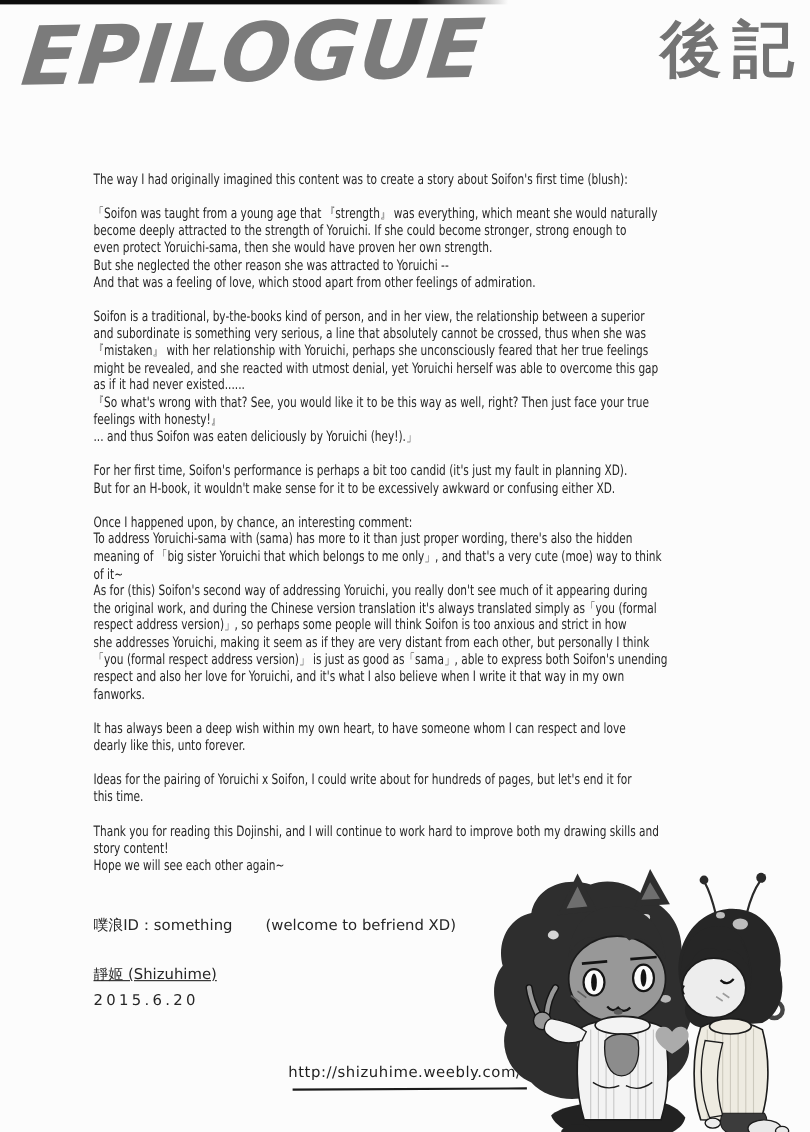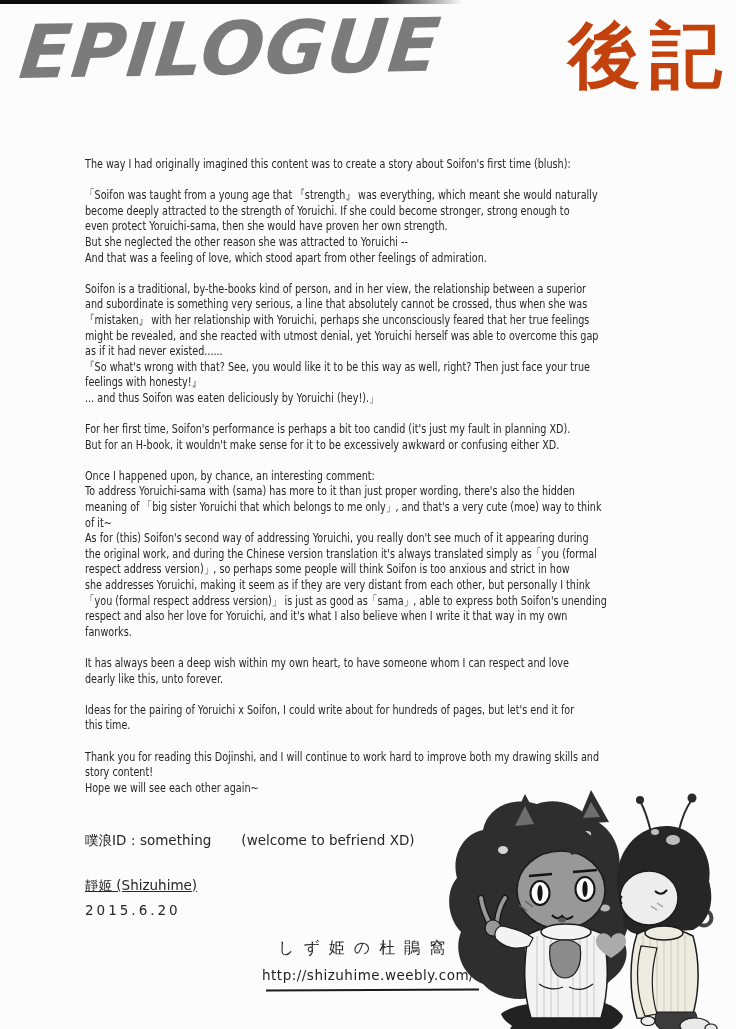--- a/index.html
+++ b/index.html
@@ -5,22 +5,22 @@
   html,body{margin:0;padding:0;}
   body{width:736px;height:1029px;background:#fcfcfc;font-family:"DejaVu Sans",sans-serif;}
   .page{position:relative;width:736px;height:1029px;background:#fcfcfc;overflow:hidden;color:#232323;}
 
   .top-rule{position:absolute;left:0;top:0;width:462px;height:4px;
     background:linear-gradient(to right,#0d0d0d 0%,#0d0d0d 82%,rgba(13,13,13,0) 100%);}
 
   .title-en{position:absolute;left:16px;top:12px;font-size:74px;line-height:1.1;
     font-weight:bold;font-style:italic;color:#7b7b7b;letter-spacing:1px;
     transform:skewX(-7deg) rotate(-1deg);transform-origin:0 100%;white-space:nowrap;}
-  .title-zh{position:absolute;right:4px;top:12px;font-size:72px;line-height:1.2;
-    font-weight:bold;color:#c2410c;letter-spacing:10px;white-space:nowrap;}
+  .title-zh{position:absolute;right:4px;top:12px;font-size:56px;line-height:1.2;
+    font-weight:bold;color:#737373;letter-spacing:10px;white-space:nowrap;}
 
   .text-block{position:absolute;left:85px;top:156px;width:790px;
     font-size:13px;line-height:15.6px;color:#262626;
     transform:scaleX(0.74);transform-origin:0 0;}
   .para{margin:0 0 15.6px 0;white-space:pre;}
 
   .plurk-line{position:absolute;left:85px;top:832px;font-size:13.5px;color:#262626;white-space:nowrap;}
   .plurk-note{margin-left:30px;text-align:right;}
   .author{position:absolute;left:85px;top:877px;font-size:13.5px;color:#262626;text-decoration:underline;}
   .date{position:absolute;left:85px;top:902px;font-size:13.5px;letter-spacing:3px;color:#262626;}
@@ -77,21 +77,20 @@
 Hope we will see each other again~</p>
   </div>
 
   <div class="plurk-line">
     <span>噗浪ID：something</span><span class="plurk-note">(welcome to befriend XD)</span>
   </div>
 
   <div class="author">靜姬 (Shizuhime)</div>
   <div class="date">2015.6.20</div>
 
-  <div class="site-name">しず姫の杜鵑窩</div>
   <div class="site-url">http://shizuhime.weebly.com/</div>
   <div class="url-underline"></div>
 
   <svg class="chibi" viewBox="0 0 291 241">
     <defs>
       <clipPath id="yoTorso">
           <path d="M84,146 C78,172 78,204 86,230 L156,230 C164,204 164,172 158,146 C138,136 102,136 84,146 Z"></path>
         </clipPath>
       <clipPath id="soTorso">
           <path d="M192,146 C184,170 184,206 192,230 L246,232 C254,210 256,176 248,148 C230,138 206,138 192,146 Z"></path>

